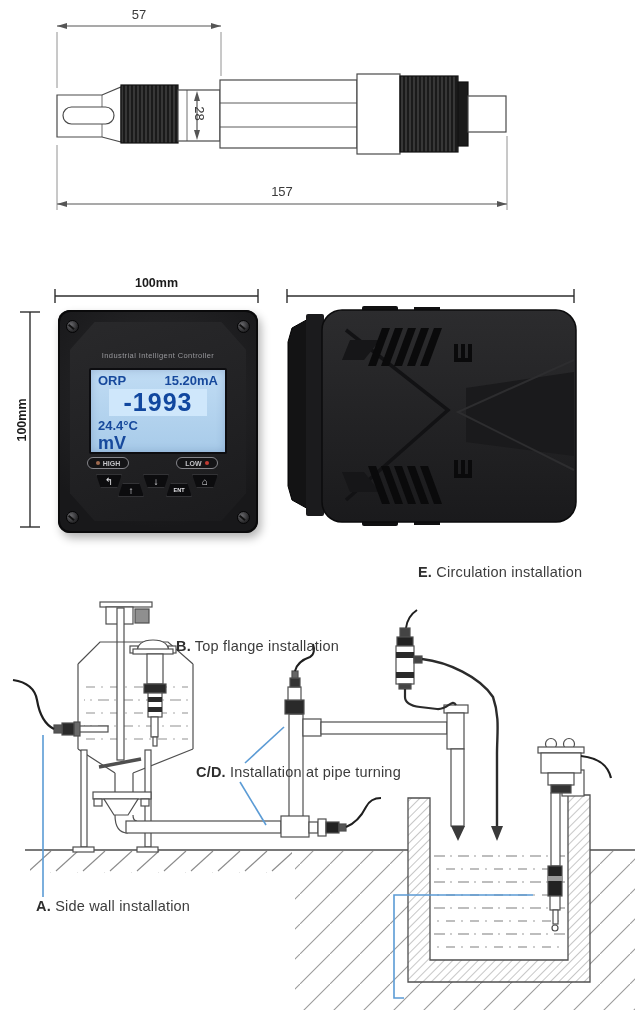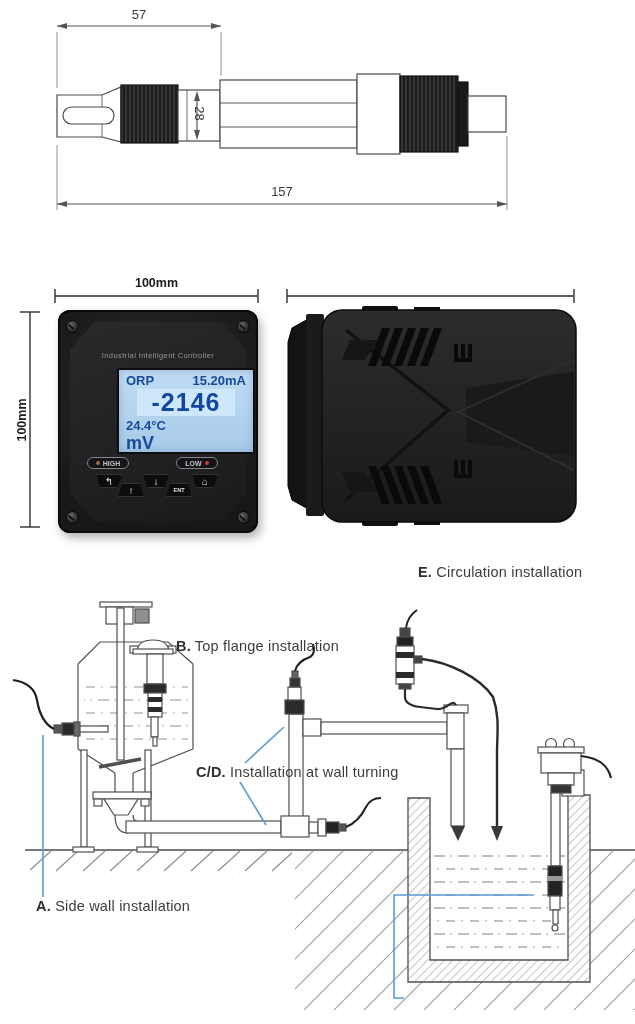--- a/index.html
+++ b/index.html
@@ -27,21 +27,21 @@
     clip-path:polygon(14% 0,86% 0,100% 14%,100% 86%,86% 100%,14% 100%,0 86%,0 14%);}
   .screw{position:absolute;width:11px;height:11px;border-radius:50%;
     background:radial-gradient(circle at 35% 35%,#6a6a6e,#242426 70%);border:1px solid #050506;}
   .screw::after{content:"";position:absolute;left:1px;top:4.5px;width:7px;height:1.5px;
     background:#111;transform:rotate(40deg);}
   .s-tl{left:8px;top:10px}.s-tr{right:8px;top:10px}.s-bl{left:8px;bottom:9px}.s-br{right:8px;bottom:9px}
   .df-title{position:absolute;left:0;top:41px;width:100%;text-align:center;
     font-size:7.5px;letter-spacing:.4px;color:#97979b;}
   .lcd{position:absolute;left:31px;top:58px;width:138px;height:86px;
     background:linear-gradient(#c0dcf4,#a8cbe9);border:2px solid #0d0d10;border-radius:2px;
-    box-shadow:inset 0 0 8px rgba(25,50,110,.22);box-sizing:border-box;color:#17499c;margin-left:28px;}
+    box-shadow:inset 0 0 8px rgba(25,50,110,.22);box-sizing:border-box;color:#17499c;}
   .lcd-top,.lcd-bottom{display:flex;justify-content:space-between;padding:3px 7px 0;
     font-size:13px;font-weight:bold;}
   .lcd-bottom{padding-top:2px;font-size:13px;flex-direction:column;}
   .lcd-unit{font-size:18px;}
   .lcd-band{margin:1px auto 0;width:98px;height:27px;background:#cfe7fb;
     display:flex;align-items:center;justify-content:center;
     font-size:25px;font-weight:bold;letter-spacing:1px;color:#11479f;}
   .btn-hl{position:absolute;top:147px;width:42px;height:12px;border:1px solid #85858a;
     border-radius:7px;background:#141416;color:#c3c3c7;font-size:7px;font-weight:bold;
     display:flex;align-items:center;justify-content:center;gap:3px;box-sizing:border-box;}
@@ -132,21 +132,21 @@
     <div class="screw s-bl"></div>
     <div class="screw s-br"></div>
     <div class="df-face"></div>
     <div class="df-title">Industrial Intelligent Controller</div>
     <div class="lcd">
       <div class="lcd-top">
         <span>ORP</span>
         <span>15.20mA</span>
       </div>
       <div class="lcd-band">
-        <span>-2146</span>
+        <span>-1993</span>
       </div>
       <div class="lcd-bottom">
         <span>24.4°C</span>
         <span class="lcd-unit">mV</span>
       </div>
     </div>
     <div class="btn-hl btn-high">
       <span class="led led-amber"></span>
       <span>HIGH</span>
     </div>
@@ -349,19 +349,19 @@
     </g>
   </svg>
 
   <span class="ilabel" style="left:176px;top:638px">
     <b>B.</b><span> Top flange installation</span>
   </span>
   <span class="ilabel" style="left:418px;top:564px">
     <b>E.</b><span> Circulation installation</span>
   </span>
   <span class="ilabel" style="left:196px;top:764px">
-    <b>C/D.</b><span> Installation at wall turning</span>
+    <b>C/D.</b><span> Installation at pipe turning</span>
   </span>
   <span class="ilabel" style="left:36px;top:898px">
     <b>A.</b><span> Side wall installation</span>
   </span>
 
 </div>
 
 </body></html>

